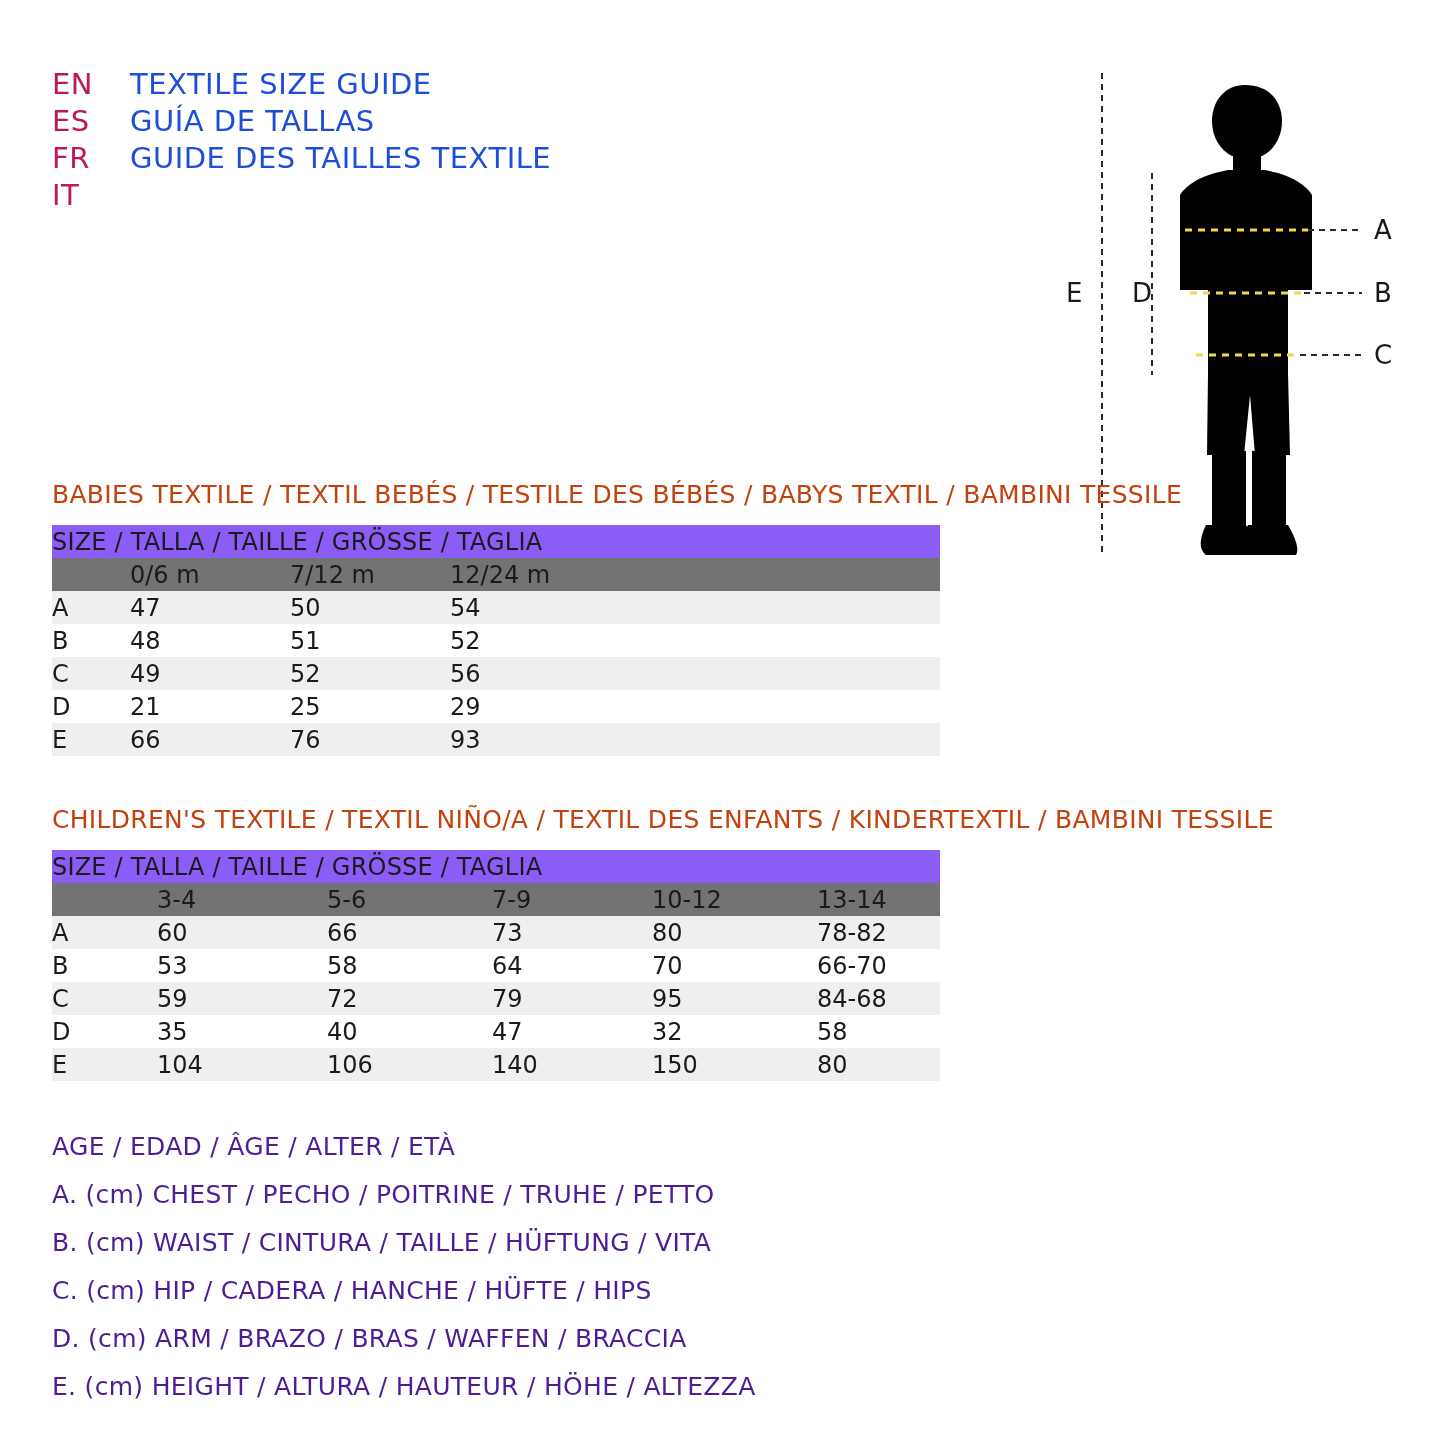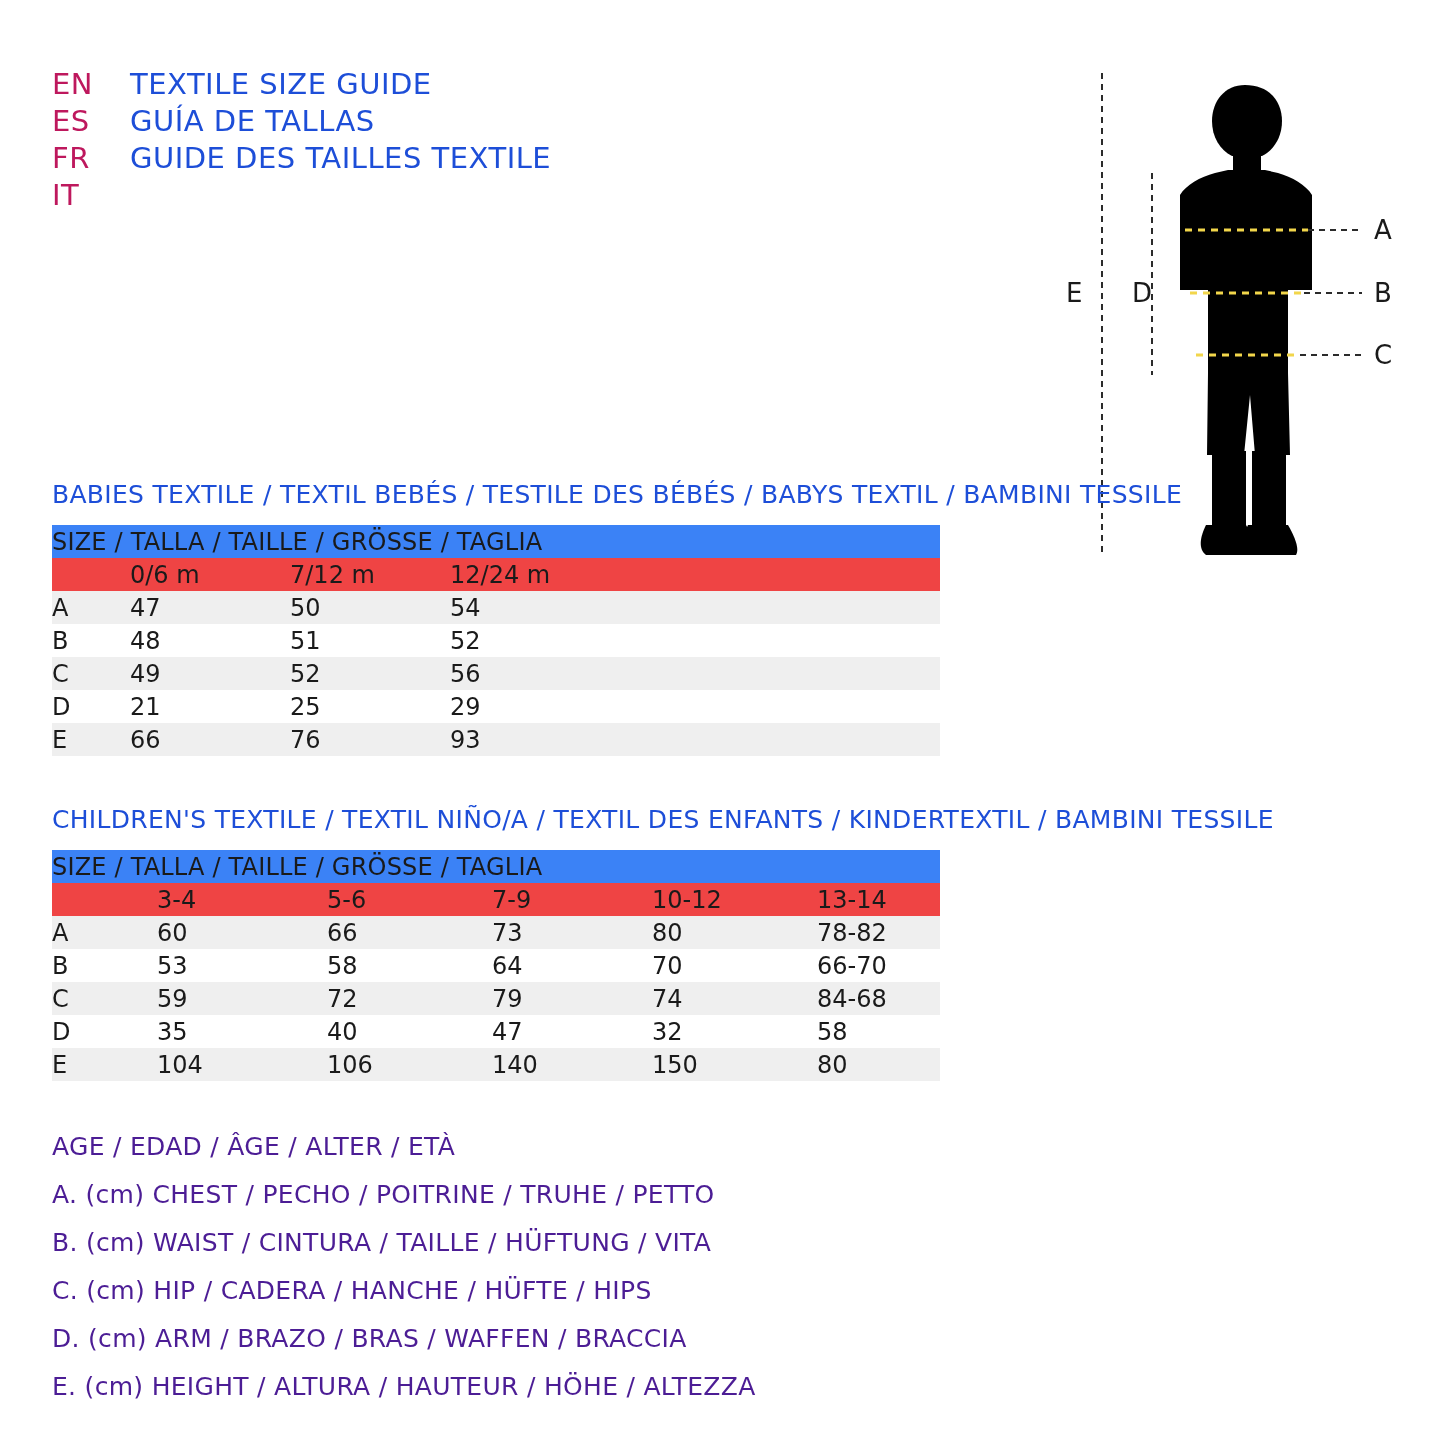--- a/index.html
+++ b/index.html
@@ -54,45 +54,45 @@
   }
 
   
   .section {
     position: absolute;
     left: 52px;
   }
   .section-title {
     font-size: 25px;
     letter-spacing: 0.3px;
-    color: #1d4ed8;
+    color: #c2410c;
     margin-bottom: 16px;
     white-space: nowrap;
   }
   table.size-table {
     border-collapse: collapse;
     table-layout: fixed;
   }
   table.size-table td, table.size-table th {
     padding: 0;
     font-weight: normal;
     font-size: 24px;
     color: #1a1a1a;
     height: 33px;
     vertical-align: middle;
   }
   .hdr-band td {
-    background: #3b82f6;
+    background: #8b5cf6;
     height: 38px;
     font-size: 24px;
     padding-left: 8px;
     letter-spacing: 0.2px;
   }
   .col-head td {
-    background: #ef4444;
+    background: #737373;
     height: 38px;
   }
   .row-shade td {
     background: #efefef;
   }
   .row-plain td {
     background: #ffffff;
   }
   .rowlabel {
     padding-left: 8px;
@@ -282,21 +282,21 @@
         <td class="val">58</td>
         <td class="val">64</td>
         <td class="val">70</td>
         <td class="val">66-70</td>
       </tr>
       <tr class="row-shade">
         <td class="rowlabel">C</td>
         <td class="val">59</td>
         <td class="val">72</td>
         <td class="val">79</td>
-        <td class="val">74</td>
+        <td class="val">95</td>
         <td class="val">84-68</td>
       </tr>
       <tr class="row-plain">
         <td class="rowlabel">D</td>
         <td class="val">35</td>
         <td class="val">40</td>
         <td class="val">47</td>
         <td class="val">32</td>
         <td class="val">58</td>
       </tr>

